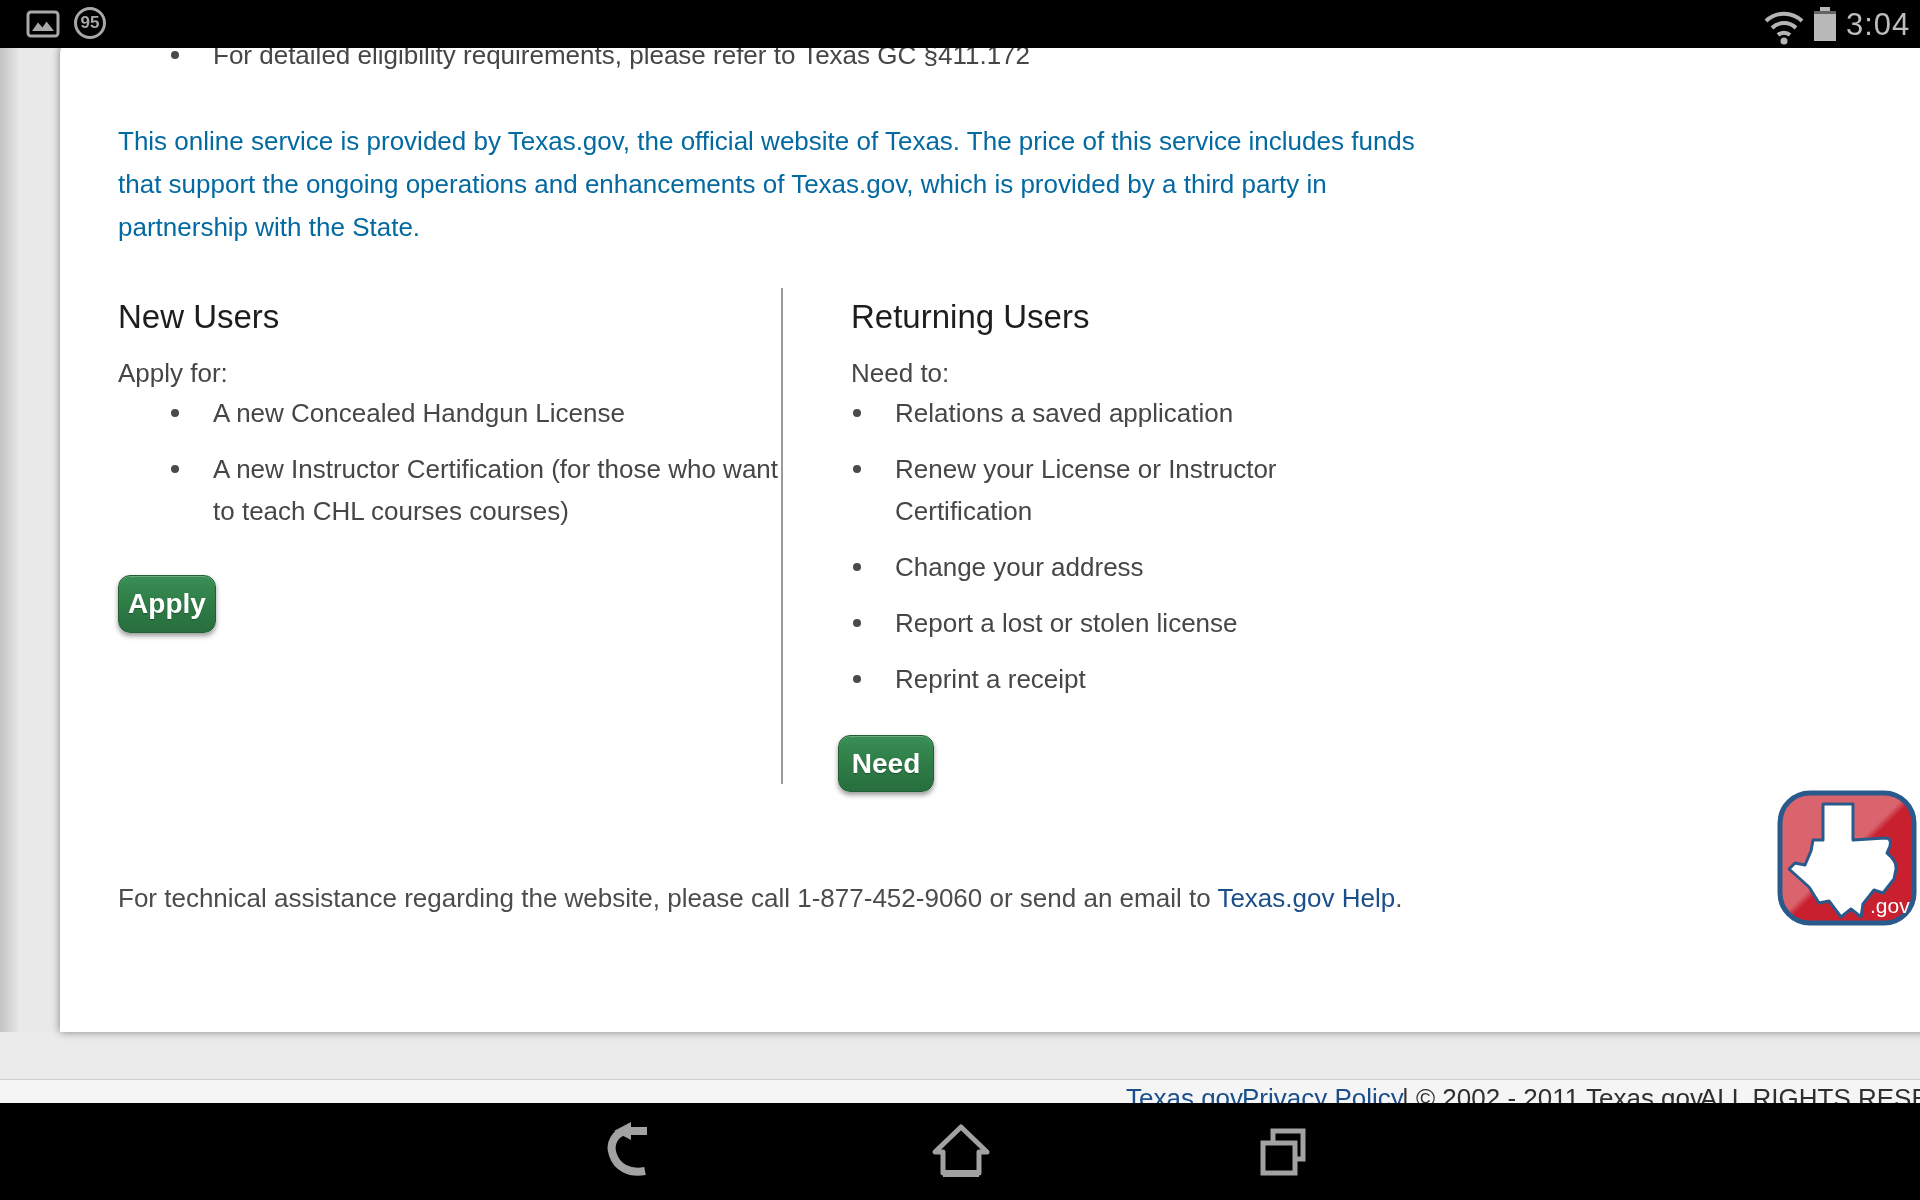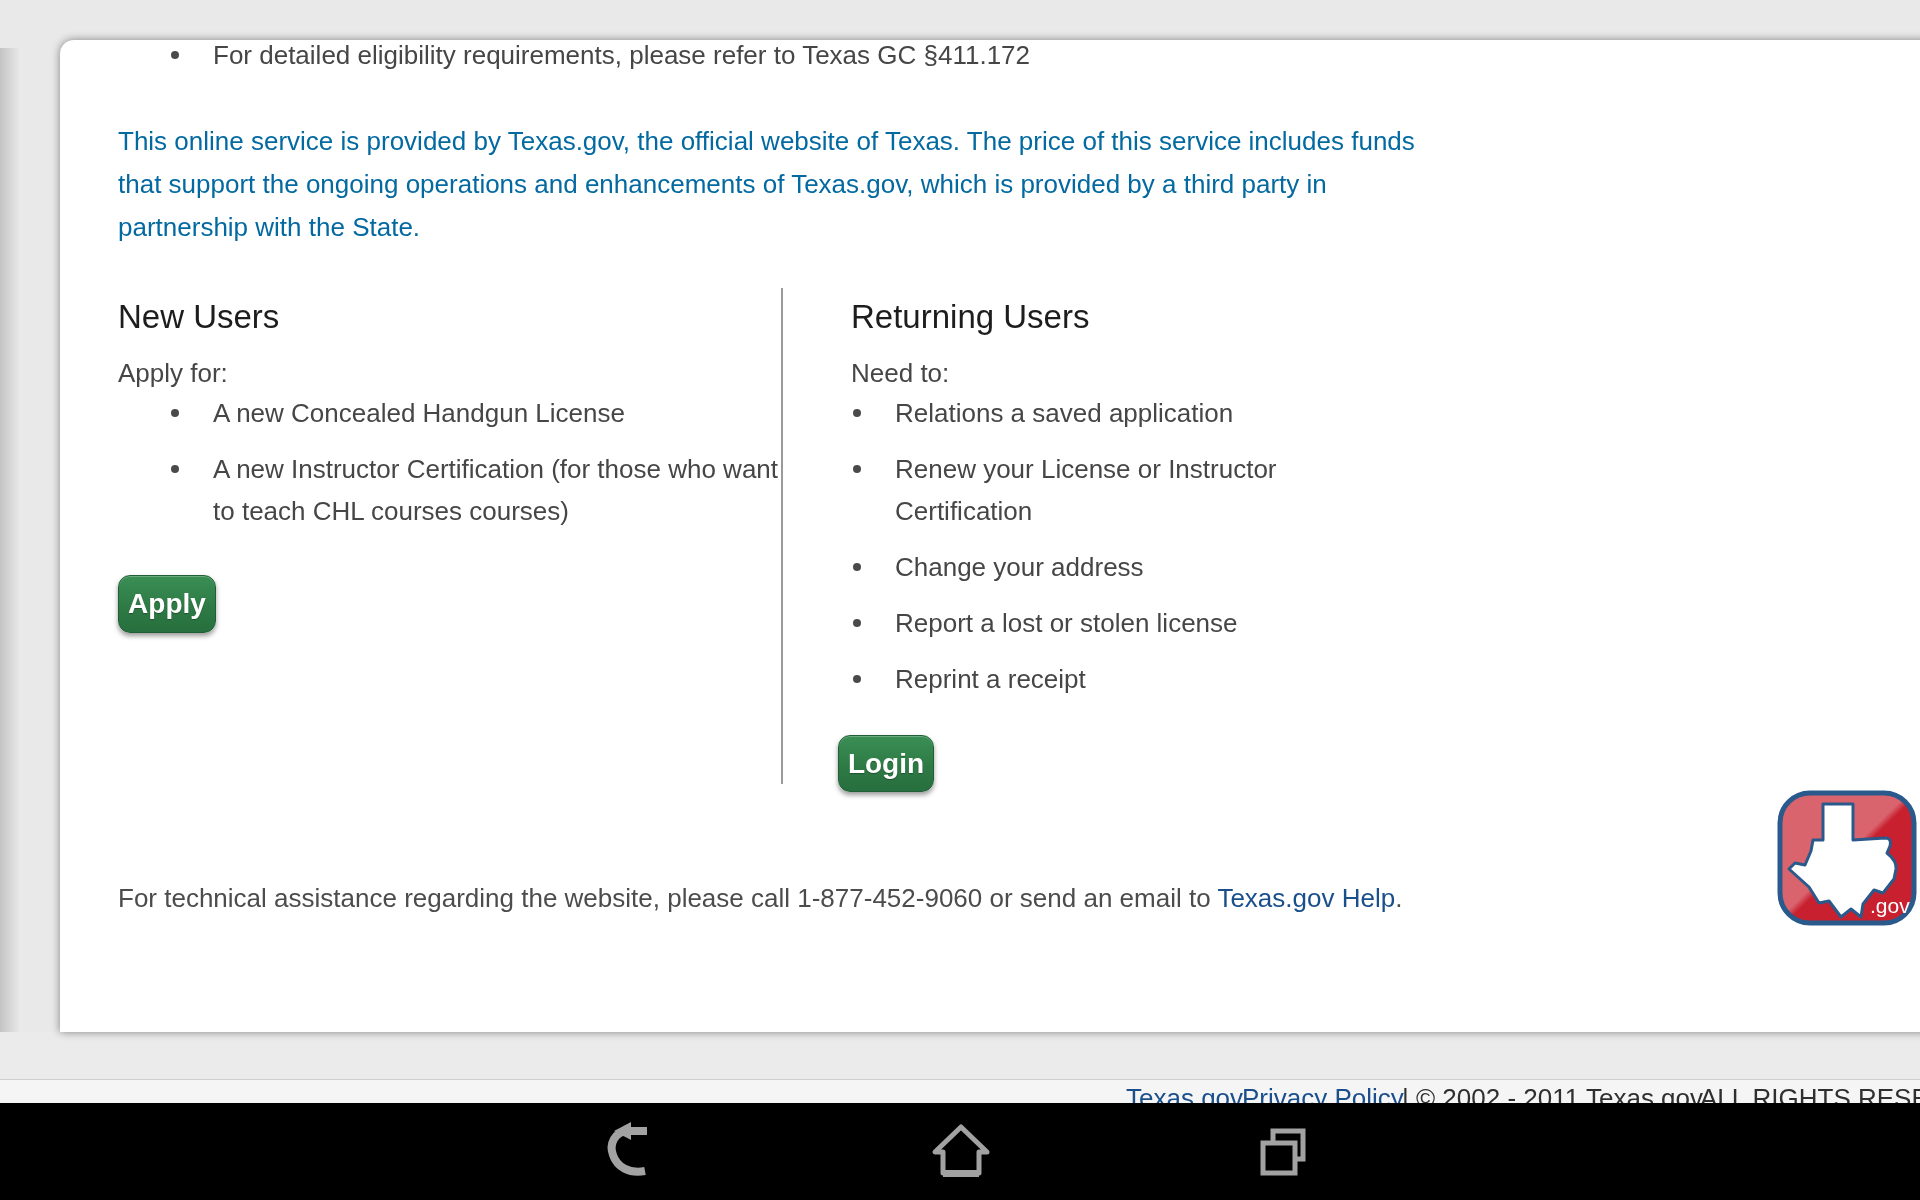--- a/index.html
+++ b/index.html
@@ -92,21 +92,21 @@
 
     <div class="col-title" style="left:791px">Returning Users</div>
     <div class="col-sub" style="left:791px">Need to:</div>
     <ul class="list ret-list">
       <li class="bullet-item">Relations a saved application</li>
       <li class="bullet-item">Renew your License or Instructor Certification</li>
       <li class="bullet-item">Change your address</li>
       <li class="bullet-item">Report a lost or stolen license</li>
       <li class="bullet-item">Reprint a receipt</li>
     </ul>
-    <div class="green-btn login-btn">Login</div>
+    <div class="green-btn login-btn">Need</div>
 
     <div class="help help-1">
       <span>For technical assistance regarding the website, please call 1-877-452-9060 or send an email to </span><a class="lnk">Texas.gov Help</a><span>.</span>
     </div>
 
     <div class="logo">
       <svg width="140" height="136" viewBox="0 0 140 136">
         <defs>
           <linearGradient id="redSplit" x1="0" y1="0" x2="1" y2="1">
             <stop offset="0.48" stop-color="#d9646e"></stop>
@@ -118,20 +118,45 @@
         <text x="93" y="123" font-family="Liberation Sans, sans-serif" font-size="21" fill="#ffffff" id="logo-gov-text">.gov</text>
       </svg>
     </div>
   </div>
 
   <a class="bfrag lnk f-texas">Texas.gov</a>
   <a class="bfrag lnk f-privacy">Privacy Policy</a>
   <span class="bfrag dark f-copy">| © 2002 - 2011 Texas.gov</span>
   <span class="bfrag dark f-rights">ALL RIGHTS RESERVED.</span>
 
+  <div class="status-bar">
+    <div class="sb-photo">
+      <svg width="34" height="28" viewBox="0 0 34 28">
+        <rect x="2" y="2" width="30" height="24" rx="3" fill="none" stroke="#a8a8a8" stroke-width="3"></rect>
+        <path d="M6 21 L12 12.5 L16.5 17.5 L20.5 11.5 L28 21 Z" fill="#a8a8a8"></path>
+      </svg>
+    </div>
+    <div class="sb-circle95">
+      <span>95</span>
+    </div>
+    <div class="sb-wifi">
+      <svg width="48" height="38" viewBox="0 0 48 38">
+        <path d="M6 13 A 26 26 0 0 1 42 13" fill="none" stroke="#b5b5b5" stroke-width="4"></path>
+        <path d="M12 20 A 17 17 0 0 1 36 20" fill="none" stroke="#b5b5b5" stroke-width="4"></path>
+        <path d="M18 27 A 9 9 0 0 1 30 27" fill="none" stroke="#b5b5b5" stroke-width="4"></path>
+        <circle cx="24" cy="33" r="3.5" fill="#b5b5b5"></circle>
+      </svg>
+    </div>
+    <div class="sb-batt">
+      <div class="notch"></div>
+        <div class="body"></div>
+        <div class="gap"></div>
+    </div>
+    <div class="sb-time">3:04</div>
+  </div>
 
   <div class="nav-bar"></div>
   <div class="nav-btn nav-back">
     <svg width="72" height="62" viewBox="0 0 72 62">
       <path d="M46 10 H28 C13 10 8 24 12 34 C16 46 28 53 44 50" fill="none" stroke="#a2a2a2" stroke-width="8"></path>
       <path d="M30 1 L30 19 L13 10 Z" fill="#a2a2a2"></path>
     </svg>
   </div>
   <div class="nav-btn nav-home">
     <svg width="66" height="60" viewBox="0 0 66 60">

